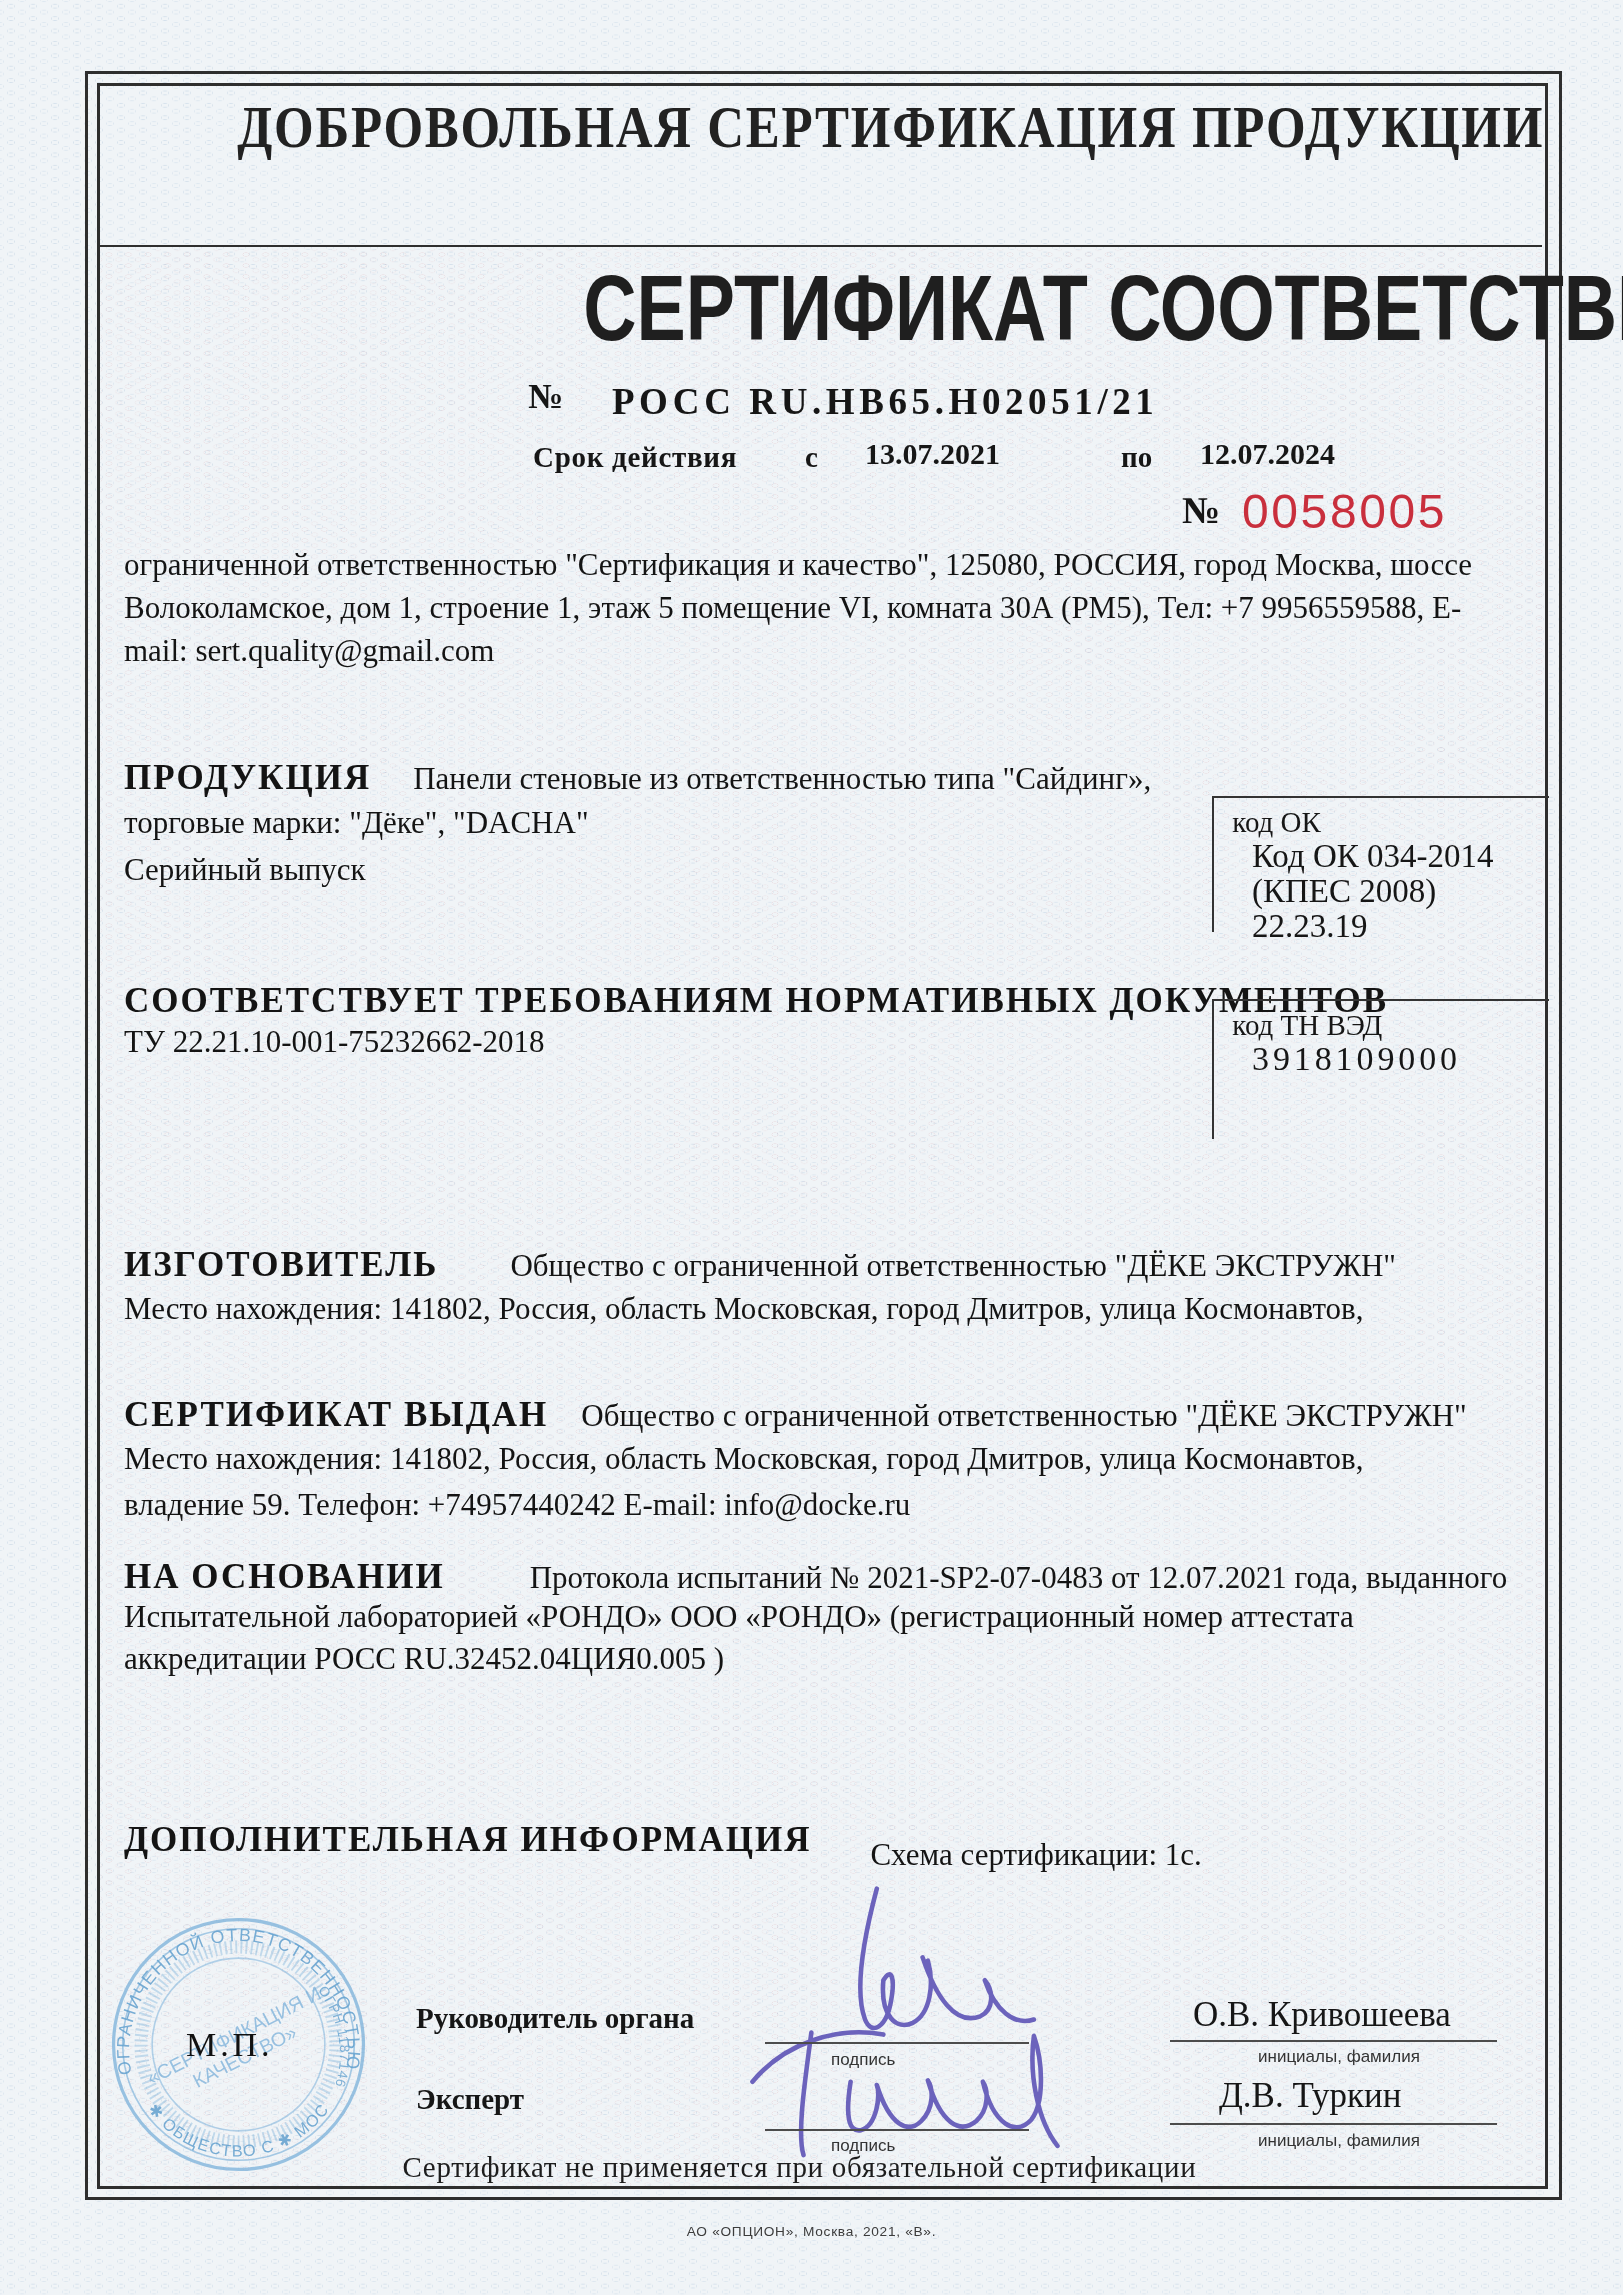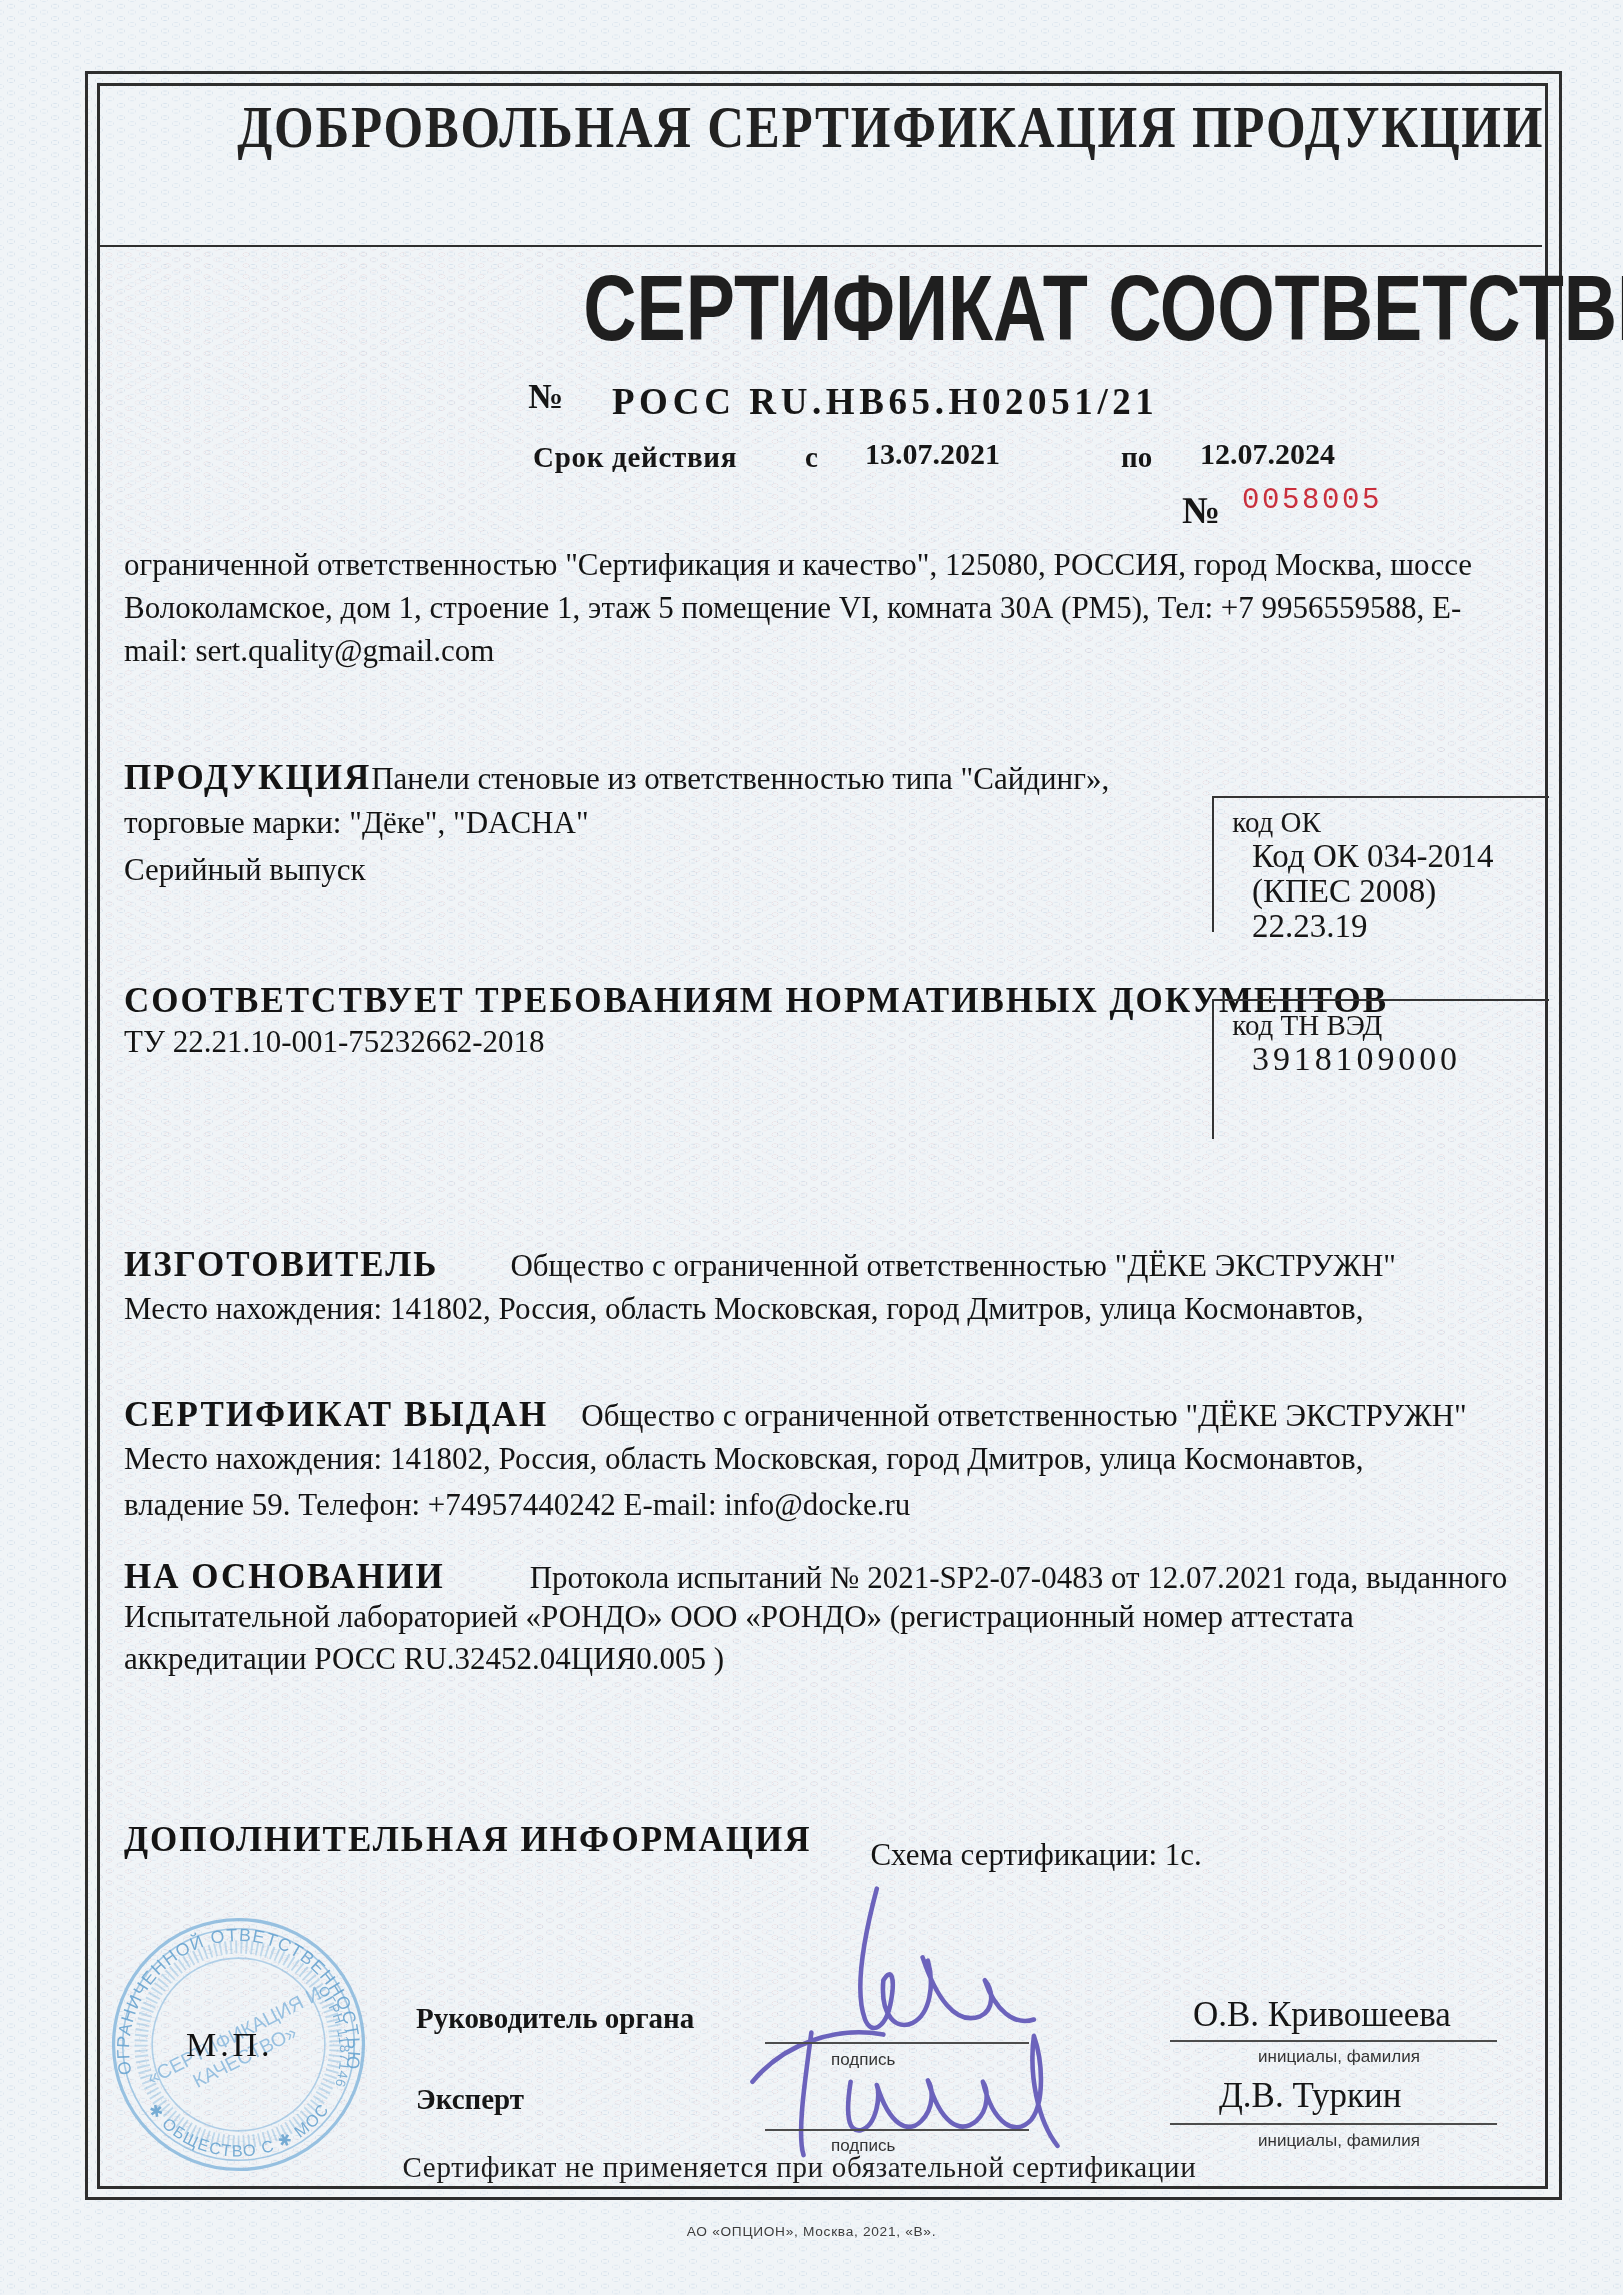--- a/index.html
+++ b/index.html
@@ -34,21 +34,21 @@
 
   .abs{position:absolute;white-space:nowrap;}
   .certno-sym{left:528px;top:377px;font-size:35px;font-weight:bold;}
   .certno{left:612px;top:380px;font-size:37px;font-weight:bold;letter-spacing:4.6px;}
   .val-label{left:533px;top:441px;font-size:29px;font-weight:bold;letter-spacing:0.7px;}
   .val-c{left:805px;top:441px;font-size:29px;font-weight:bold;}
   .val-from{left:865px;top:437px;font-size:30px;font-weight:bold;}
   .val-po{left:1121px;top:441px;font-size:29px;font-weight:bold;}
   .val-to{left:1200px;top:437px;font-size:30px;font-weight:bold;}
   .serial-sym{left:1182px;top:488px;font-size:38px;font-weight:bold;}
-  .serial-num{left:1242px;top:484px;font-family:Liberation Mono, monospace;font-size:29px;letter-spacing:2.6px;color:#c92f3d;}
+  .serial-num{left:1242px;top:484px;font-family:Liberation Sans, sans-serif;font-size:48px;letter-spacing:2.6px;color:#c92f3d;}
 
   .sec{position:absolute;left:124px;font-size:31px;color:#141414;}
   .sec .line{height:43px;white-space:nowrap;}
   .sec .lbl{font-weight:bold;font-size:35px;letter-spacing:2px;}
   .sec.product .line{height:47px;}
   .sec.maker .line,.sec.issued .line{height:46px;}
   .sec.basis .line{height:42px;}
 
   .codebox{position:absolute;left:1212px;border-top:2.6px solid #333;border-left:2.6px solid #333;background:transparent;text-decoration:underline;}
   .codebox .cb-label{position:absolute;left:18.3px;top:7.9px;font-size:29px;white-space:nowrap;}
@@ -94,21 +94,21 @@
   <div class="abs serial-sym">№</div>
   <div class="abs serial-num">0058005</div>
 
   <div class="sec org" style="top:547px;">
     <div class="line">ограниченной ответственностью "Сертификация и качество", 125080, РОССИЯ, город Москва, шоссе</div>
     <div class="line">Волоколамское, дом 1, строение 1, этаж 5 помещение VI, комната 30А (РМ5), Тел: +7 9956559588, E-</div>
     <div class="line">mail: sert.quality@gmail.com</div>
   </div>
 
   <div class="sec product" style="top:758px;">
-    <div class="line"><span class="lbl" style="">ПРОДУКЦИЯ</span><span>Панели стеновые из ответственностью типа "Сайдинг»,</span></div>
+    <div class="line"><span class="lbl" style="margin-right:42px;">ПРОДУКЦИЯ</span><span>Панели стеновые из ответственностью типа "Сайдинг»,</span></div>
     <div class="line">торговые марки: "Дёке", "DACHA"</div>
     <div class="line">Серийный выпуск</div>
   </div>
 
   <div class="codebox box-ok">
     <div class="cb-label">код ОК</div>
     <div class="cb-lines">
       <div>Код ОК 034-2014</div>
       <div>(КПЕС 2008)</div>
       <div>22.23.19</div>

